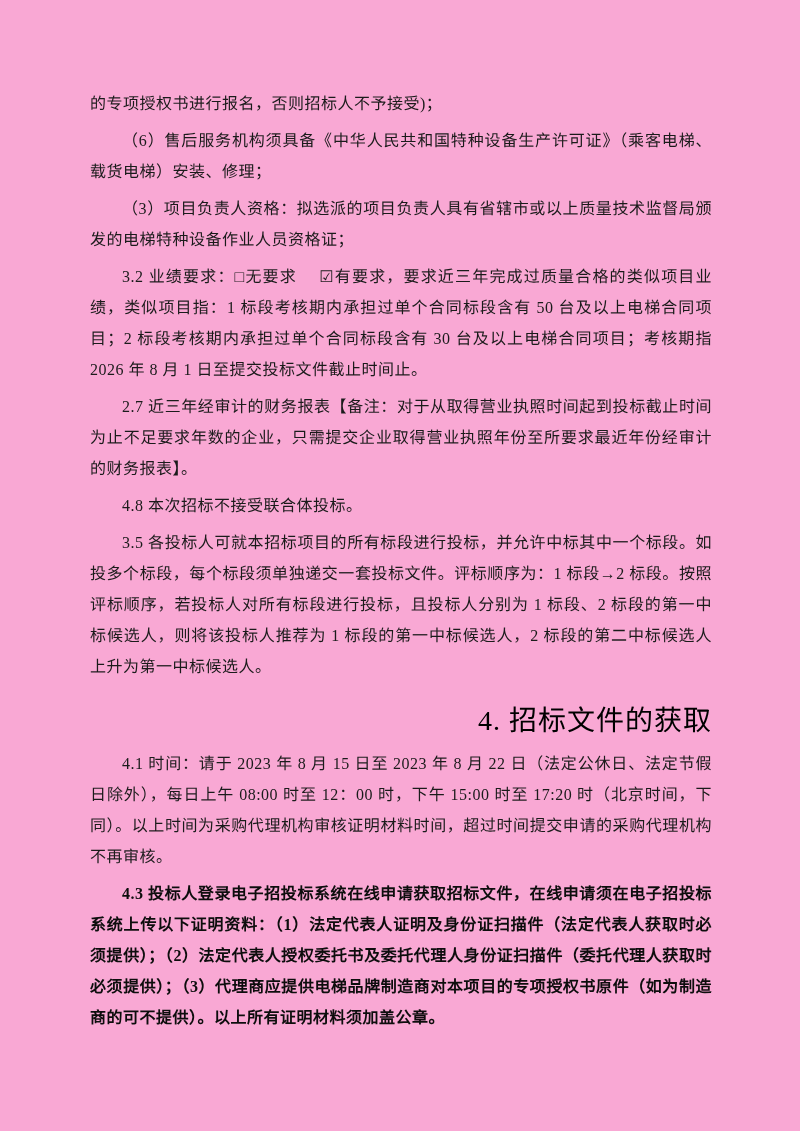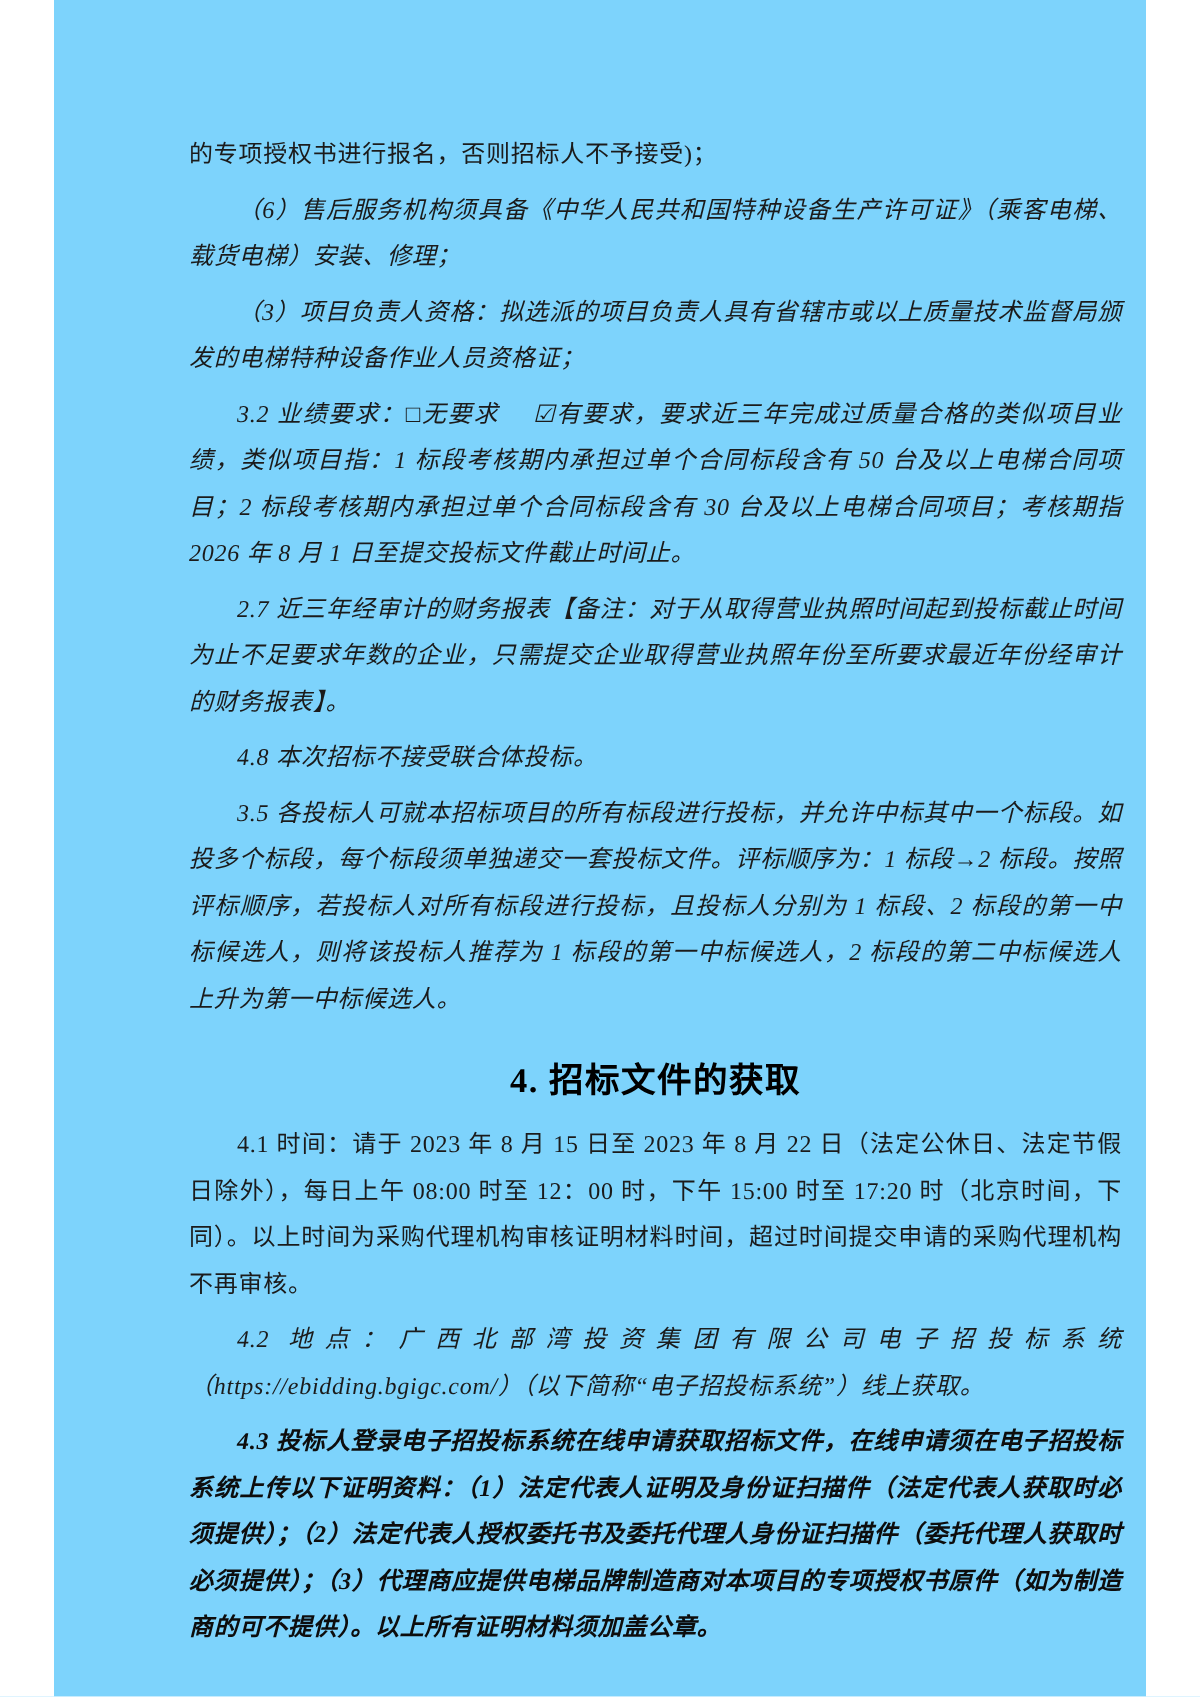--- a/index.html
+++ b/index.html
@@ -2,23 +2,23 @@
 <html lang="zh-CN"><head>
 <meta charset="utf-8">
 <style>
   html, body {
     margin: 0;
     padding: 0;
     background: #ffffff;
   }
   .page {
     position: relative;
-    width: 728px;
+    width: 800px;
     height: 1131px;
-    background: #7dd3fc;
+    background: #f9a8d4;
     overflow: hidden;
     margin: 0 auto;
   }
   .content {
     position: absolute;
     left: 90px;
     top: 88px;
     width: 622px;
     font-family: "Liberation Serif", "DejaVu Serif", serif;
     font-size: 16px;
@@ -26,49 +26,47 @@
     text-align: justify;
   }
   .content p.para {
     margin: 0;
     padding: 0;
     line-height: 31px;
     letter-spacing: 0.5px;
   }
   .content p.para.gap {
     margin-top: 6px;
-    font-style: italic;
   }
   .content p.indent {
     text-indent: 2em;
   }
   .content p.bold {
     font-weight: bold;
     color: #0d0d0d;
   }
   .content h2.heading {
     margin: 24px 0 12px 0;
-    font-size: 23px;
+    font-size: 28px;
     line-height: 30px;
-    font-weight: bold;
+    font-weight: normal;
     color: #000000;
     letter-spacing: 1px;
-    text-align: center;
+    text-align: right;
   }
 </style>
 </head>
 <body>
 
 <div class="page">
   <div class="content">
       <p class="para">的专项授权书进行报名，否则招标人不予接受)；</p>
       <p class="para indent gap">（6）售后服务机构须具备《中华人民共和国特种设备生产许可证》（乘客电梯、载货电梯）安装、修理；</p>
       <p class="para indent gap">（3）项目负责人资格：拟选派的项目负责人具有省辖市或以上质量技术监督局颁发的电梯特种设备作业人员资格证；</p>
       <p class="para indent gap">3.2 业绩要求：□无要求　 ☑有要求，要求近三年完成过质量合格的类似项目业绩，类似项目指：1 标段考核期内承担过单个合同标段含有 50 台及以上电梯合同项目；2 标段考核期内承担过单个合同标段含有 30 台及以上电梯合同项目；考核期指 2026 年 8 月 1 日至提交投标文件截止时间止。</p>
       <p class="para indent gap">2.7 近三年经审计的财务报表【备注：对于从取得营业执照时间起到投标截止时间为止不足要求年数的企业，只需提交企业取得营业执照年份至所要求最近年份经审计的财务报表】。</p>
       <p class="para indent gap">4.8 本次招标不接受联合体投标。</p>
       <p class="para indent gap">3.5 各投标人可就本招标项目的所有标段进行投标，并允许中标其中一个标段。如投多个标段，每个标段须单独递交一套投标文件。评标顺序为：1 标段→2 标段。按照评标顺序，若投标人对所有标段进行投标，且投标人分别为 1 标段、2 标段的第一中标候选人，则将该投标人推荐为 1 标段的第一中标候选人，2 标段的第二中标候选人上升为第一中标候选人。</p>
       <h2 class="heading">4. 招标文件的获取</h2>
       <p class="para indent">4.1 时间：请于 2023 年 8 月 15 日至 2023 年 8 月 22 日（法定公休日、法定节假日除外），每日上午 08:00 时至 12：00 时，下午 15:00 时至 17:20 时（北京时间，下同）。以上时间为采购代理机构审核证明材料时间，超过时间提交申请的采购代理机构不再审核。</p>
-      <p class="para indent gap">4.2 地点：广西北部湾投资集团有限公司电子招投标系统（https://ebidding.bgigc.com/）（以下简称“电子招投标系统”）线上获取。</p>
       <p class="para indent bold gap">4.3 投标人登录电子招投标系统在线申请获取招标文件，在线申请须在电子招投标系统上传以下证明资料：（1）法定代表人证明及身份证扫描件（法定代表人获取时必须提供）；（2）法定代表人授权委托书及委托代理人身份证扫描件（委托代理人获取时必须提供）；（3）代理商应提供电梯品牌制造商对本项目的专项授权书原件（如为制造商的可不提供）。以上所有证明材料须加盖公章。</p>
     </div>
 </div>
 
 </body></html>

